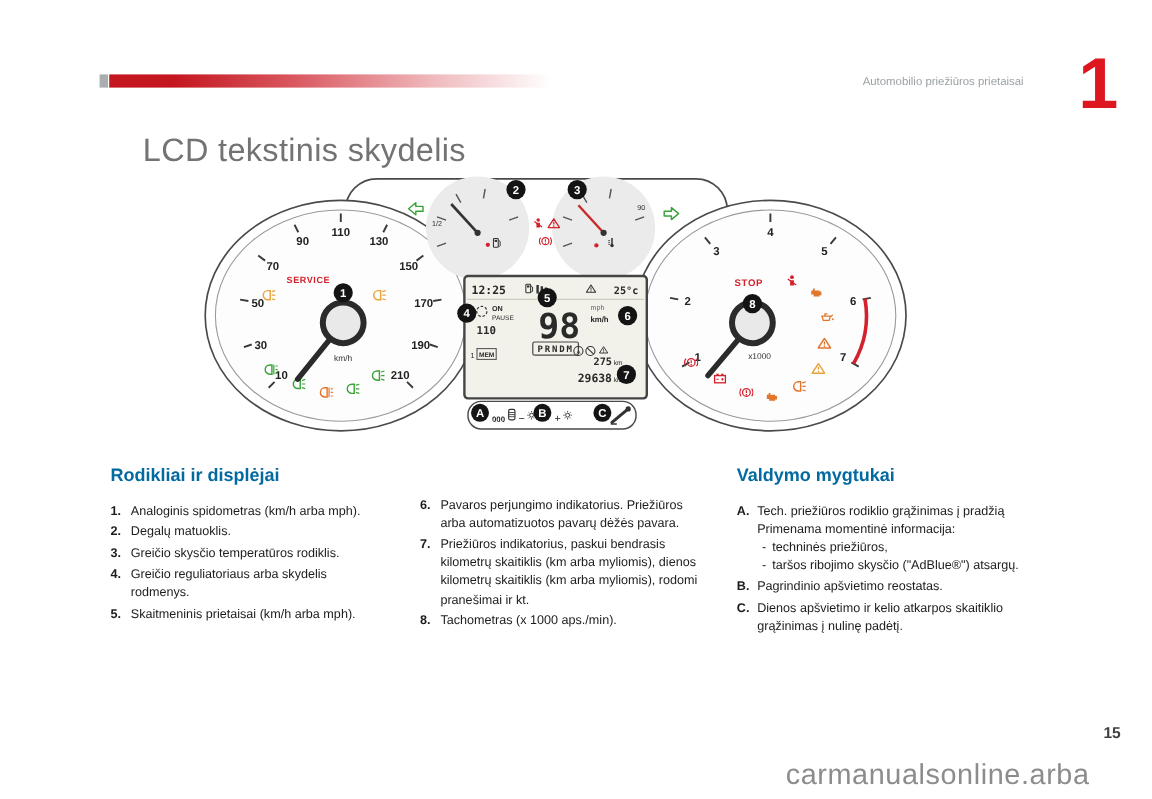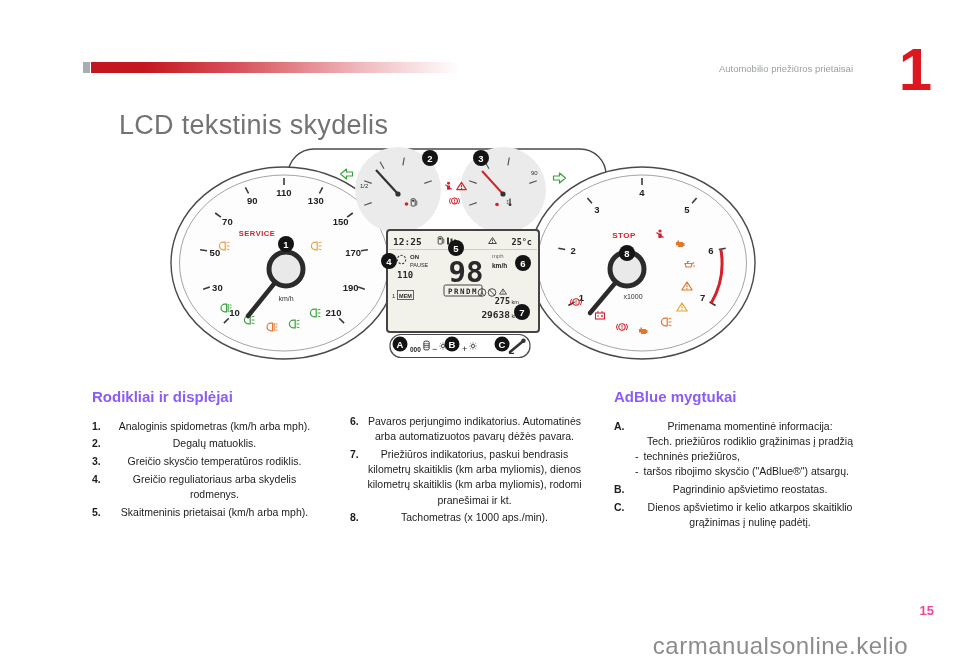--- a/index.html
+++ b/index.html
@@ -9,28 +9,28 @@
   }
   .graychip{position:absolute;left:83px;top:62px;width:7px;height:11px;background:#aaadad;}
   .redbar{position:absolute;left:91px;top:62px;width:380px;height:11px;
     background:linear-gradient(90deg,#c4161f 0%,#c4161f 14%,#d9565e 40%,#f0bcc0 72%,rgba(255,255,255,0) 97%);}
   .chap-header{position:absolute;right:107px;top:63px;font-size:9.5px;color:#9aa0a3;}
   .chap-num{position:absolute;right:28px;top:40px;font-size:60px;font-weight:bold;color:#dd1620;line-height:1;}
   .page-title{position:absolute;left:104px;top:95px;font-size:27px;font-weight:normal;color:#737373;margin:15px;letter-spacing:.3px;}
   .cluster-wrap{position:absolute;left:160px;top:140px;width:625px;height:232px;}
 
   .col{position:absolute;font-size:10.5px;line-height:1.45;color:#1c1c1c;}
-  .sec-h{font-size:15px;font-weight:bold;color:#8b5cf6;margin:0 0 11px 0;}
+  .sec-h{font-size:15px;font-weight:bold;color:#0369a1;margin:0 0 11px 0;}
   .li{display:flex;margin-bottom:2.5px;}
   .li .num{flex:none;width:17px;font-weight:bold;}
-  .li .t{flex:1;text-align:center;}
+  .li .t{flex:1;}
   .dash-row{display:flex;gap:5px;padding-left:4px;}
   .dash-row .dash{flex:none;}
 
-  .page-num{position:absolute;right:26px;top:603px;font-size:13px;font-weight:bold;color:#ec4899;}
+  .page-num{position:absolute;right:26px;top:603px;font-size:13px;font-weight:bold;color:#404040;}
   .watermark{position:absolute;right:52px;bottom:6px;font-size:24px;color:#8c8c8c;letter-spacing:.5px;}
 
   
   svg text{font-family:"Liberation Sans",sans-serif;}
   .dialnum{font-size:9.5px;font-weight:bold;fill:#222;text-anchor:middle;}
   .svc{font-size:7.5px;font-weight:bold;fill:#d4212b;letter-spacing:.5px;text-anchor:middle;}
   .stop{font-size:8px;font-weight:bold;fill:#d4212b;letter-spacing:.5px;text-anchor:middle;}
   .unit{font-size:7px;fill:#333;text-anchor:middle;}
   .small-mark{font-size:6px;fill:#333;}
   .lcd{font-family:"DejaVu Sans Mono",monospace;fill:#2a2a2a;}
@@ -319,39 +319,39 @@
   </div>
   <div class="li">
     <b class="num">5.</b>
     <span class="t">Skaitmeninis prietaisai (km/h arba mph).</span>
   </div>
 </div>
 
 <div class="col" style="left:350px;top:414px;width:232px">
   <div class="li">
     <b class="num">6.</b>
-    <span class="t">Pavaros perjungimo indikatorius. Automatinės arba automatizuotos pavarų dėžės pavara.</span>
+    <span class="t">Pavaros perjungimo indikatorius. Priežiūros arba automatizuotos pavarų dėžės pavara.</span>
   </div>
   <div class="li">
     <b class="num">7.</b>
     <span class="t">Priežiūros indikatorius, paskui bendrasis kilometrų skaitiklis (km arba myliomis), dienos kilometrų skaitiklis (km arba myliomis), rodomi pranešimai ir kt.</span>
   </div>
   <div class="li">
     <b class="num">8.</b>
     <span class="t">Tachometras (x 1000 aps./min).</span>
   </div>
 </div>
 
 <div class="col" style="left:614px;top:386px;width:255px">
-  <h2 class="sec-h">AdBlue mygtukai</h2>
+  <h2 class="sec-h">Valdymo mygtukai</h2>
   <div class="li">
     <b class="num">A.</b>
     <span class="t">
+      <div>Tech. priežiūros rodiklio grąžinimas į pradžią</div>
       <div>Primenama momentinė informacija:</div>
-      <div>Tech. priežiūros rodiklio grąžinimas į pradžią</div>
       <div class="dash-row">
         <span class="dash">-</span>
         <span>techninės priežiūros,</span>
       </div>
       <div class="dash-row">
         <span class="dash">-</span>
         <span>taršos ribojimo skysčio ("AdBlue®") atsargų.</span>
       </div>
     </span>
   </div>
@@ -359,13 +359,13 @@
     <b class="num">B.</b>
     <span class="t">Pagrindinio apšvietimo reostatas.</span>
   </div>
   <div class="li">
     <b class="num">C.</b>
     <span class="t">Dienos apšvietimo ir kelio atkarpos skaitiklio grąžinimas į nulinę padėtį.</span>
   </div>
 </div>
 
 <div class="page-num">15</div>
-<div class="watermark">carmanualsonline.kelio</div>
+<div class="watermark">carmanualsonline.arba</div>
 
 </body></html>

